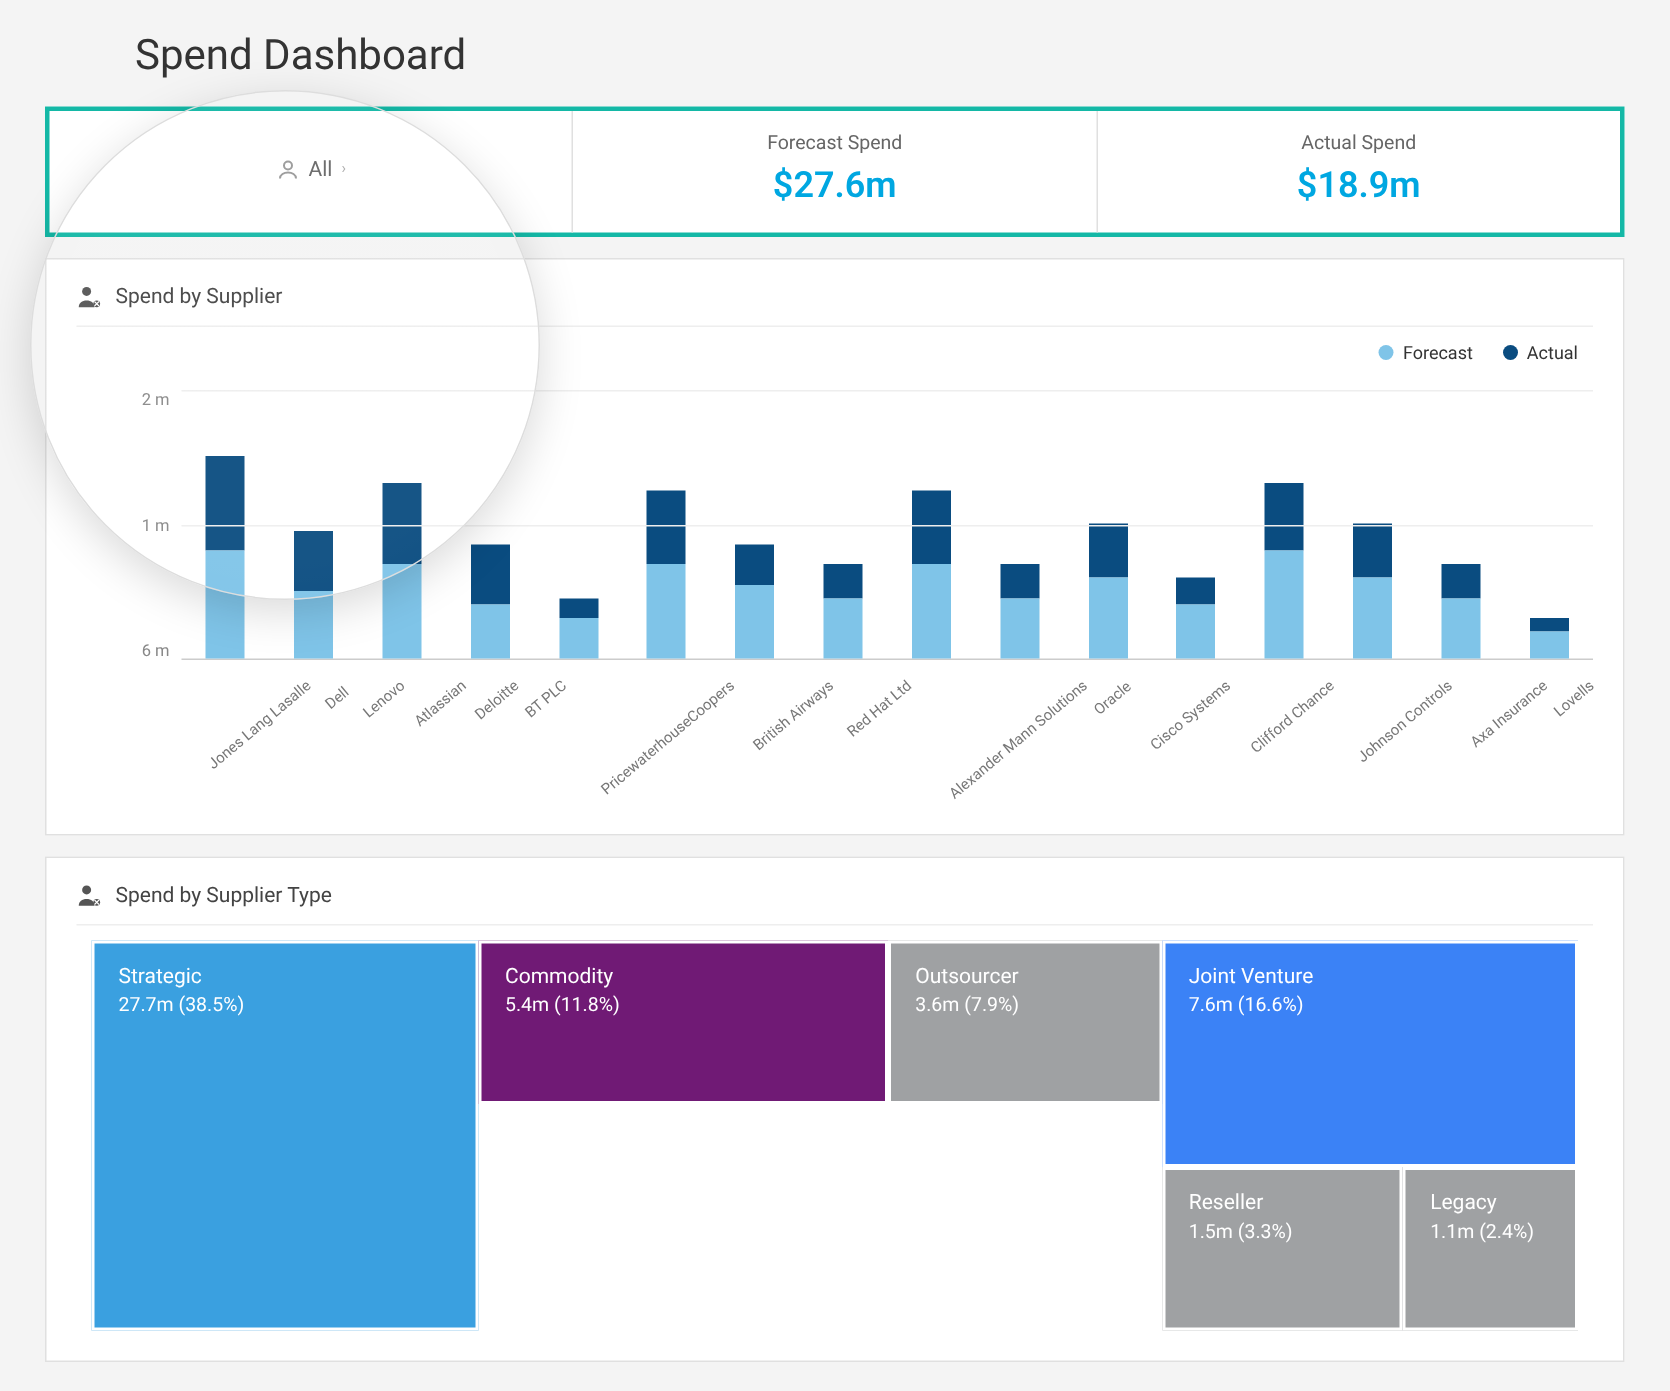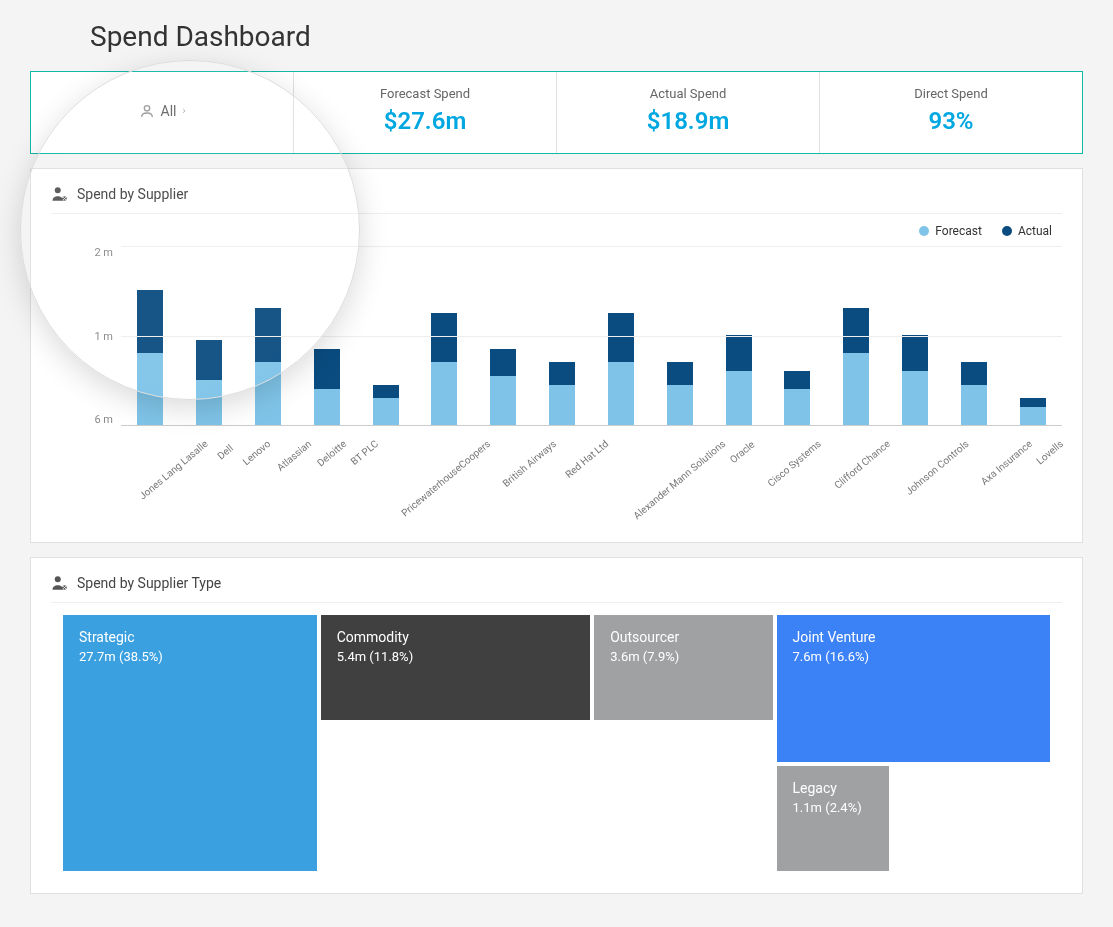--- a/index.html
+++ b/index.html
@@ -14,21 +14,21 @@
     font-size: 28px;
     font-weight: 400;
     color: #333;
     margin-bottom: 18px;
     padding-left: 60px;
   }
   .kpi-row {
     display: flex;
     gap: 0;
     background: #fff;
-    border: 1px solid #14b8a6;
+    border: 3px solid #14b8a6;
     margin-bottom: 14px;
     position: relative;
   }
   .kpi-cell {
     flex: 1;
     padding: 14px 10px 18px;
     border-left: 1px solid #e0e0e0;
     text-align: center;
   }
   .kpi-cell:first-child { border-left: none; }
@@ -79,21 +79,21 @@
     margin-bottom: 10px;
     border-bottom: 1px solid #eee;
     padding-bottom: 10px;
   }
   .legend {
     display: flex;
     justify-content: flex-end;
     gap: 20px;
     font-size: 12px;
     color: #333;
-    margin-bottom: 8px;
+    margin-bottom: 18px;
     padding-right: 10px;
   }
   .legend-item { display:flex; align-items:center; gap:6px; }
   .legend-swatch { width:10px; height:10px; border-radius:50%; }
   .chart-wrap {
     display:flex;
     padding-left: 30px;
   }
   .y-axis {
     display:flex;
@@ -173,21 +173,21 @@
     padding:14px 16px;
     color:#fff;
     border:2px solid #fff;
     font-size:14px;
   }
   .tm-cell .tm-name { margin-bottom:4px; }
   .tm-cell .tm-val { font-size:13px; }
   .c-strategic   { background:#3aa0e0; }
   .c-operational { background:#82c2ea; }
   .c-jv          { background:#3b82f6; }
-  .c-commodity   { background:#404040; }
+  .c-commodity   { background:#701a75; }
   .c-outsourcer  { background:#9fa1a3; }
   .c-reseller    { background:#9fa1a3; }
   .c-legacy      { background:#9fa1a3; }
 
   .user-icon svg, .supplier-icon svg { display:block; }
 </style>
 </head>
 <body>
 
 <div class="page-title">Spend Dashboard</div>
@@ -203,24 +203,20 @@
     <span>All</span>
     <span style="color:#aaa;font-size:10px;">›</span>
   </div>
   <div class="kpi-cell">
     <div class="kpi-label">Forecast Spend</div>
     <div class="kpi-value">$27.6m</div>
   </div>
   <div class="kpi-cell">
     <div class="kpi-label">Actual Spend</div>
     <div class="kpi-value">$18.9m</div>
-  </div>
-  <div class="kpi-cell">
-    <div class="kpi-label">Direct Spend</div>
-    <div class="kpi-value">93%</div>
   </div>
 </div>
 
 <div class="magnifier"></div>
 
 <div class="panel">
   <div class="panel-header">
     <span class="supplier-icon">
       <svg width="18" height="18" viewBox="0 0 24 24" fill="#555">
         <circle cx="9" cy="7" r="4"></circle>
@@ -408,20 +404,24 @@
         </div>
       </div>
     </div>
 
     <div class="tm-col" style="flex:0 0 28%;">
       <div class="tm-cell c-jv" style="flex:0 0 58%;">
         <div class="tm-name">Joint Venture</div>
         <div class="tm-val">7.6m (16.6%)</div>
       </div>
       <div style="flex:0 0 42%; display:flex;">
+        <div class="tm-cell c-reseller" style="flex:0 0 58%;">
+          <div class="tm-name">Reseller</div>
+          <div class="tm-val">1.5m (3.3%)</div>
+        </div>
         <div class="tm-cell c-legacy" style="flex:0 0 42%;">
           <div class="tm-name">Legacy</div>
           <div class="tm-val">1.1m (2.4%)</div>
         </div>
       </div>
     </div>
   </div>
 </div>
 
 </body></html>

